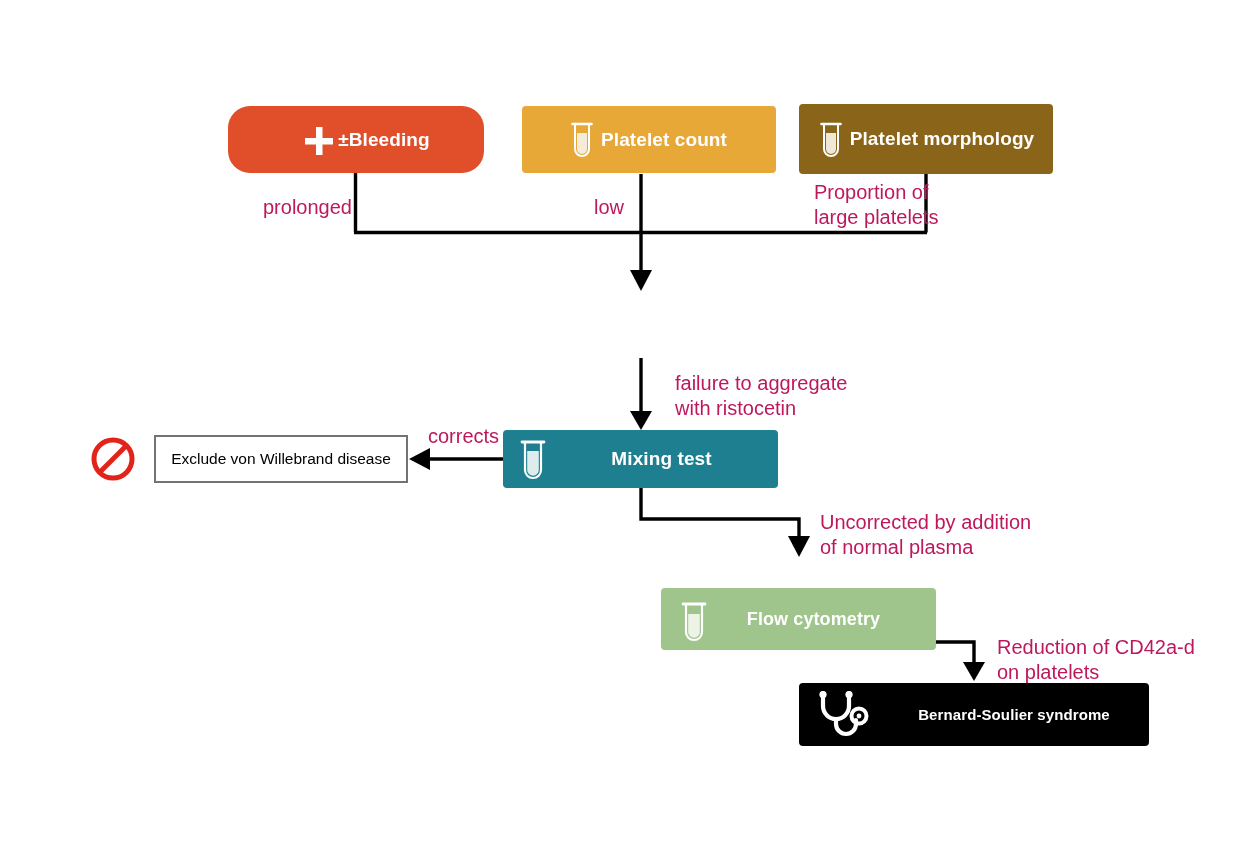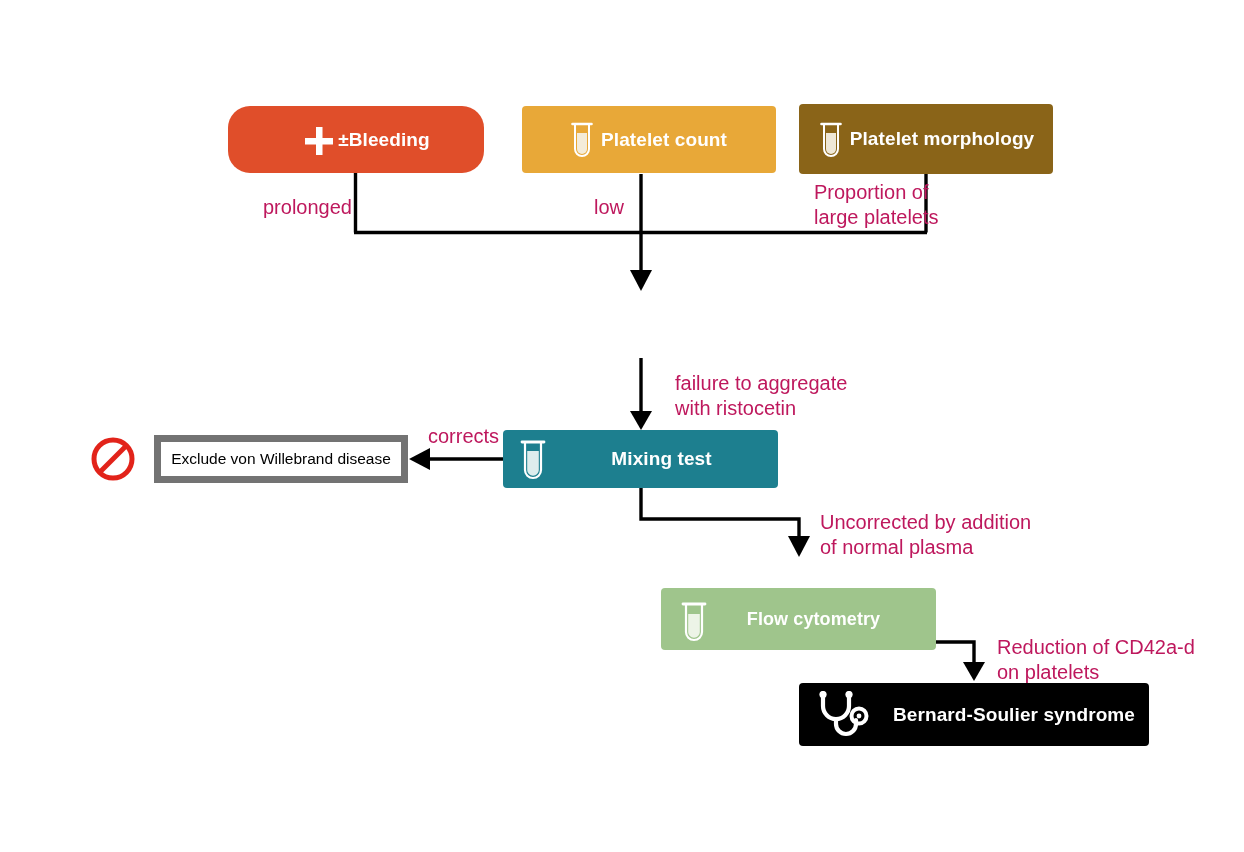--- a/index.html
+++ b/index.html
@@ -92,30 +92,30 @@
     padding-left: 46px; padding-right: 16px;
     font-size: 18px;
     margin-top: 28px;
   }
   #node-flow .tube { position: absolute; left: 18px; top: 10px; }
 
   #node-bss {
     left: 799px; top: 683px; width: 350px; height: 63px;
     background: #000000;
     padding-left: 80px; 
-    font-size: 19px;
+    font-size: 15px;
   }
   #node-bss .steth { position: absolute; left: 16px; top: 8px; }
 
   
   #node-exclude {
     position: absolute;
     left: 154px; top: 435px; width: 254px; height: 48px;
     box-sizing: border-box;
-    border: 7px solid #737373;
+    border: 2px solid #737373;
     background: #ffffff;
     color: #000000;
     display: flex;
     align-items: center;
     justify-content: center;
     font-size: 15.5px;
   }
 
   
   #icon-stop {

